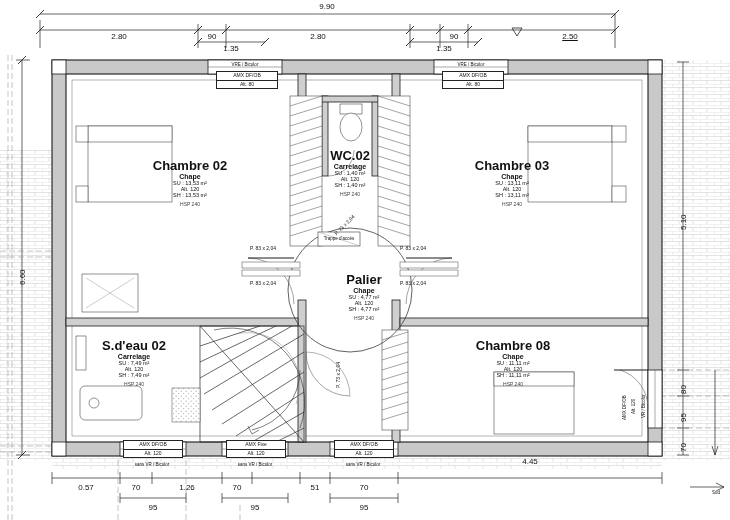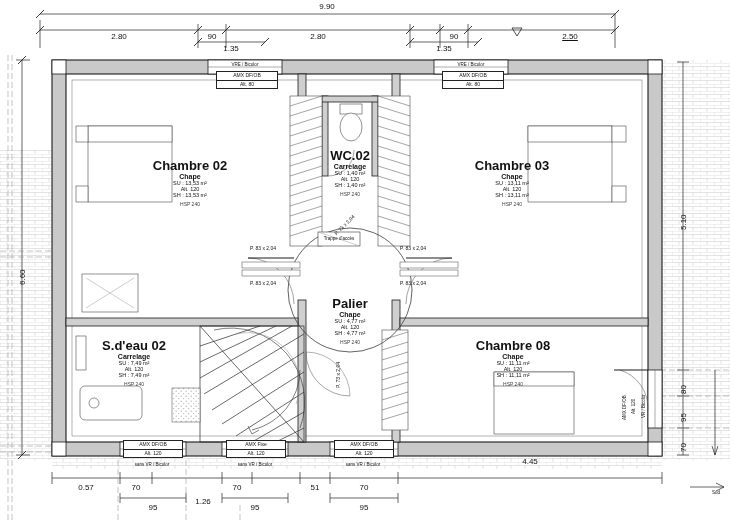--- a/index.html
+++ b/index.html
@@ -356,21 +356,21 @@
 
 <div class="txt dim rotate" style="left:18px;top:285px;transform:rotate(-90deg);transform-origin:left top;">6.60</div>
 
 <div class="txt dim rotate" style="left:679px;top:230px;transform:rotate(-90deg);transform-origin:left top;">5.10</div>
 <div class="txt dim rotate" style="left:679px;top:394px;transform:rotate(-90deg);transform-origin:left top;">80</div>
 <div class="txt dim rotate" style="left:679px;top:422px;transform:rotate(-90deg);transform-origin:left top;">95</div>
 <div class="txt dim rotate" style="left:679px;top:452px;transform:rotate(-90deg);transform-origin:left top;">70</div>
 
 <div class="txt dim c" style="left:86px;top:483px;">0.57</div>
 <div class="txt dim c" style="left:136px;top:483px;">70</div>
-<div class="txt dim c" style="left:187px;top:497px;margin-left:16px;">1.26</div>
+<div class="txt dim c" style="left:187px;top:483px;">1.26</div>
 <div class="txt dim c" style="left:237px;top:483px;">70</div>
 <div class="txt dim c" style="left:315px;top:483px;">51</div>
 <div class="txt dim c" style="left:364px;top:483px;">70</div>
 <div class="txt dim c" style="left:530px;top:457px;">4.45</div>
 <div class="txt dim c" style="left:153px;top:503px;">95</div>
 <div class="txt dim c" style="left:255px;top:503px;">95</div>
 <div class="txt dim c" style="left:364px;top:503px;">95</div>
 
 <div class="txt tiny2 c" style="left:245px;top:62px;">VRE / Bicolor</div>
 <div class="tagbox" style="left:216px;top:71px;width:60px;">
@@ -426,21 +426,21 @@
 
 <div class="room" style="left:512px;top:158px;">
   <div class="name">Chambre 03</div>
   <div class="sub">Chape</div>
   <div class="ln">SU : 13,11 m²</div>
   <div class="ln">Alt. 120</div>
   <div class="ln">SH : 13,11 m²</div>
   <div class="hsp">HSP 240</div>
 </div>
 
-<div class="room" style="left:350px;top:272px;margin-top:24px;">
+<div class="room" style="left:364px;top:272px;">
   <div class="name">Palier</div>
   <div class="sub">Chape</div>
   <div class="ln">SU : 4,77 m²</div>
   <div class="ln">Alt. 120</div>
   <div class="ln">SH : 4,77 m²</div>
   <div class="hsp">HSP 240</div>
 </div>
 
 <div class="room" style="left:134px;top:338px;">
   <div class="name">S.d'eau 02</div>

